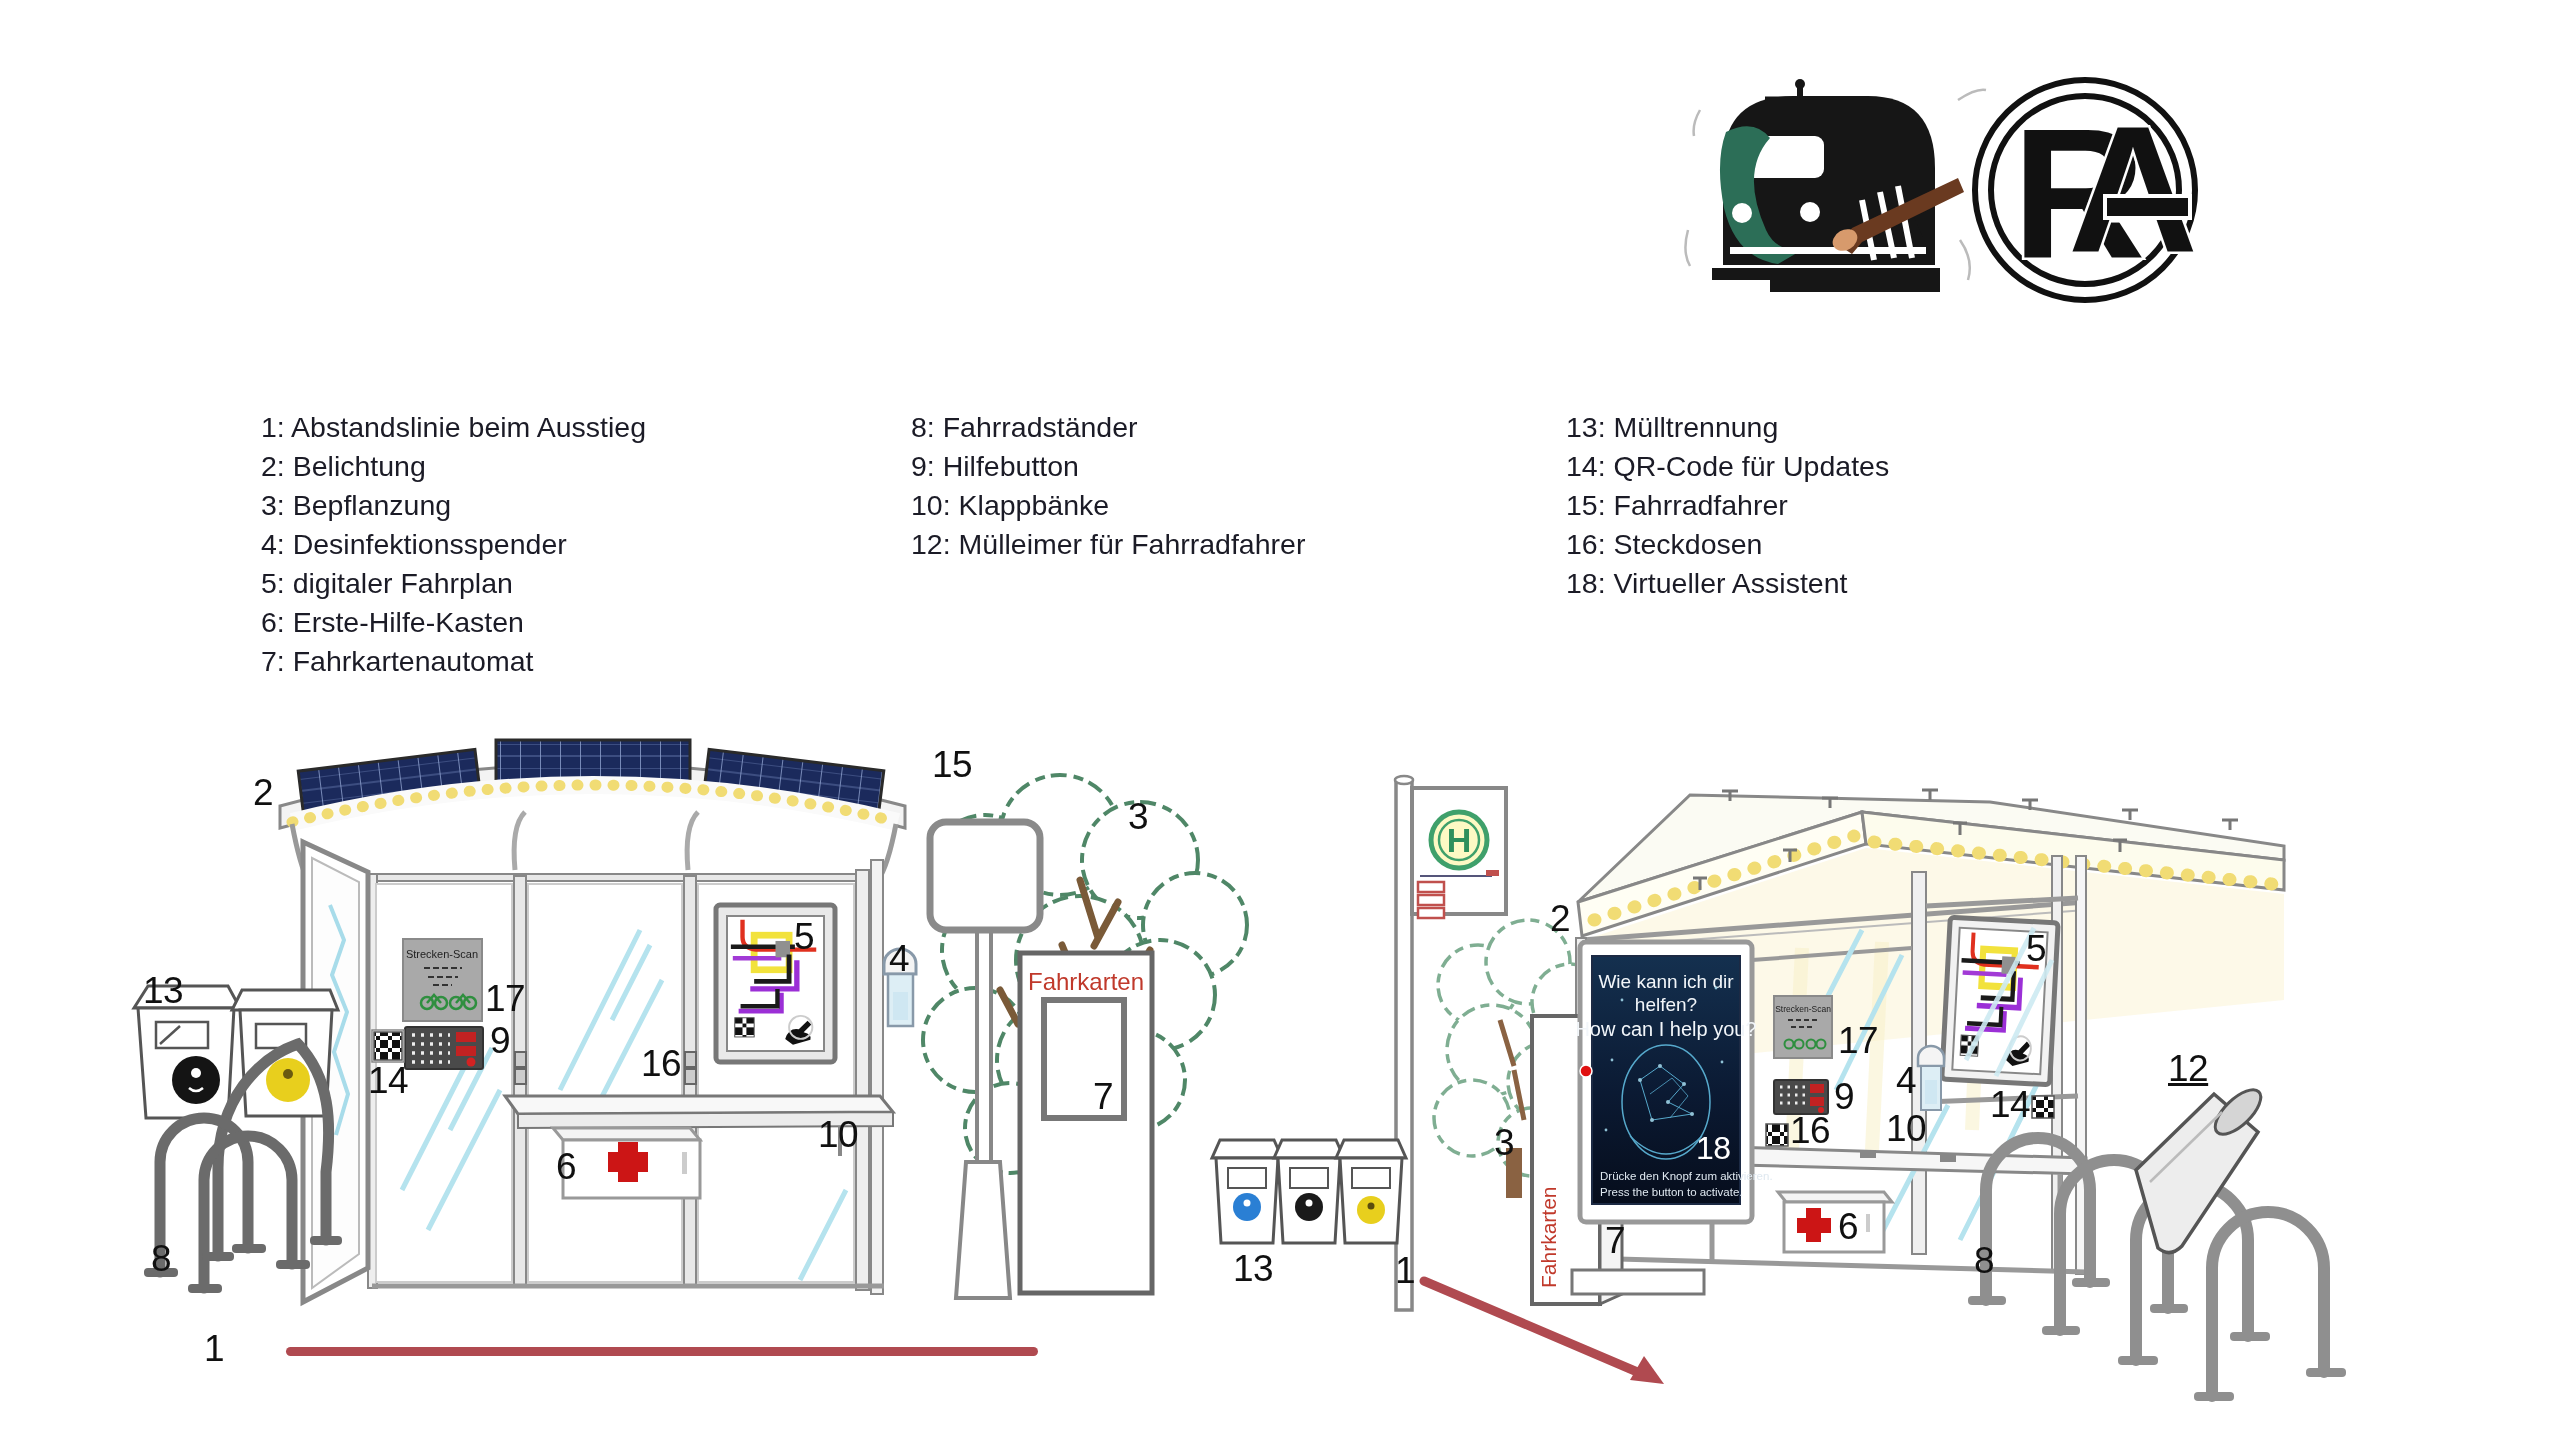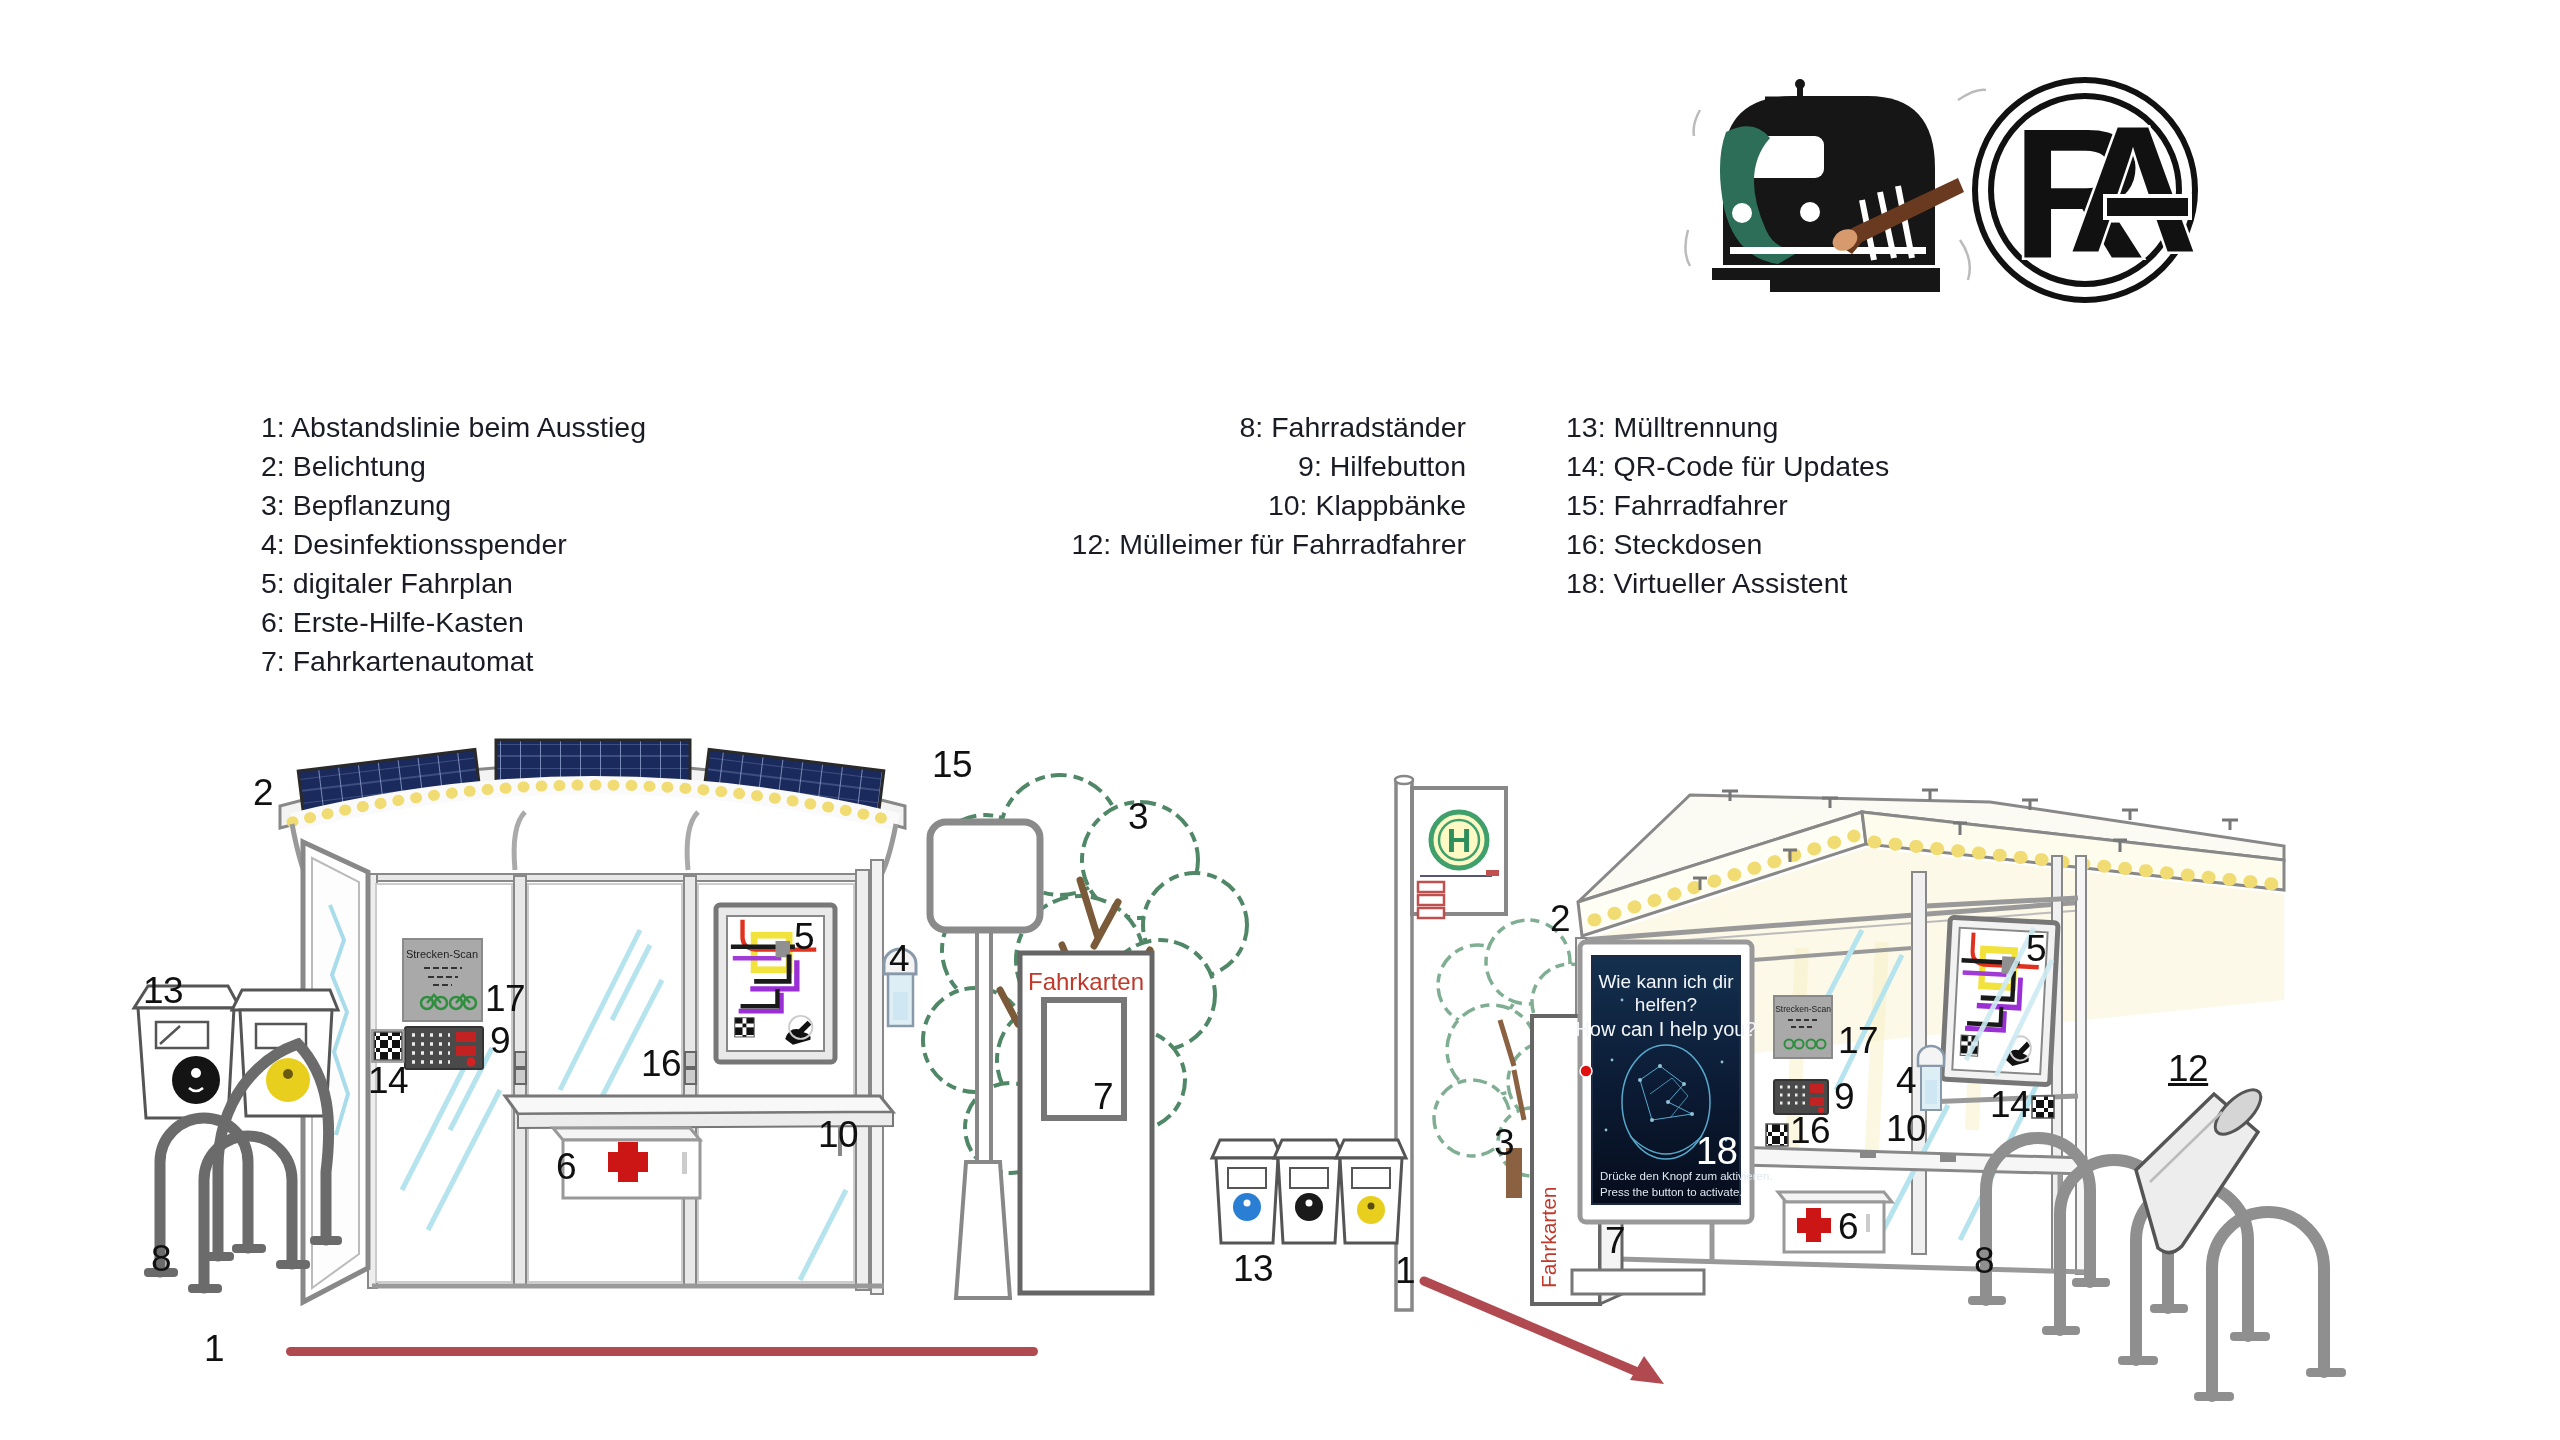--- a/index.html
+++ b/index.html
@@ -9,21 +9,21 @@
   }
   svg{font-family:"Liberation Sans",sans-serif;}
   .legend-col{
     position:absolute;color:#1b1b26;font-size:28.5px;line-height:39px;
   }
   .legend-item{white-space:normal;}
   .callout{
     position:absolute;font-size:37px;line-height:1;color:#101010;
     letter-spacing:-0.5px;
   }
-  .callout.white{color:#ffffff;font-size:38px;}
+  .callout.white{color:#ffffff;font-size:32px;}
   #scene-svg{position:absolute;left:0;top:0;}
 </style>
 </head>
 <body>
 
 <svg id="scene-svg" width="2560" height="1440" viewBox="0 0 2560 1440">
   <defs>
     <pattern id="qr" width="12" height="12" patternUnits="userSpaceOnUse">
       <rect width="12" height="12" fill="#fff"></rect>
       <rect x="0" y="0" width="4" height="4" fill="#111"></rect>
@@ -472,21 +472,21 @@
 <div>
   <div class="legend-col" style="left:253px;top:408px;width:440px;margin-left:8px;">
     <div class="legend-item">1: Abstandslinie beim Ausstieg</div>
     <div class="legend-item">2: Belichtung</div>
     <div class="legend-item">3: Bepflanzung</div>
     <div class="legend-item">4: Desinfektionsspender</div>
     <div class="legend-item">5: digitaler Fahrplan</div>
     <div class="legend-item">6: Erste-Hilfe-Kasten</div>
     <div class="legend-item">7: Fahrkartenautomat</div>
   </div>
-  <div class="legend-col" style="left:911px;top:408px;width:555px;text-align:right;">
+  <div class="legend-col" style="left:911px;top:408px;width:555px;">
     <div class="legend-item">8: Fahrradständer</div>
     <div class="legend-item">9: Hilfebutton</div>
     <div class="legend-item">10: Klappbänke</div>
     <div class="legend-item">12: Mülleimer für Fahrradfahrer</div>
   </div>
   <div class="legend-col" style="left:1566px;top:408px;width:440px;">
     <div class="legend-item">13: Mülltrennung</div>
     <div class="legend-item">14: QR-Code für Updates</div>
     <div class="legend-item">15: Fahrradfahrer</div>
     <div class="legend-item">16: Steckdosen</div>

